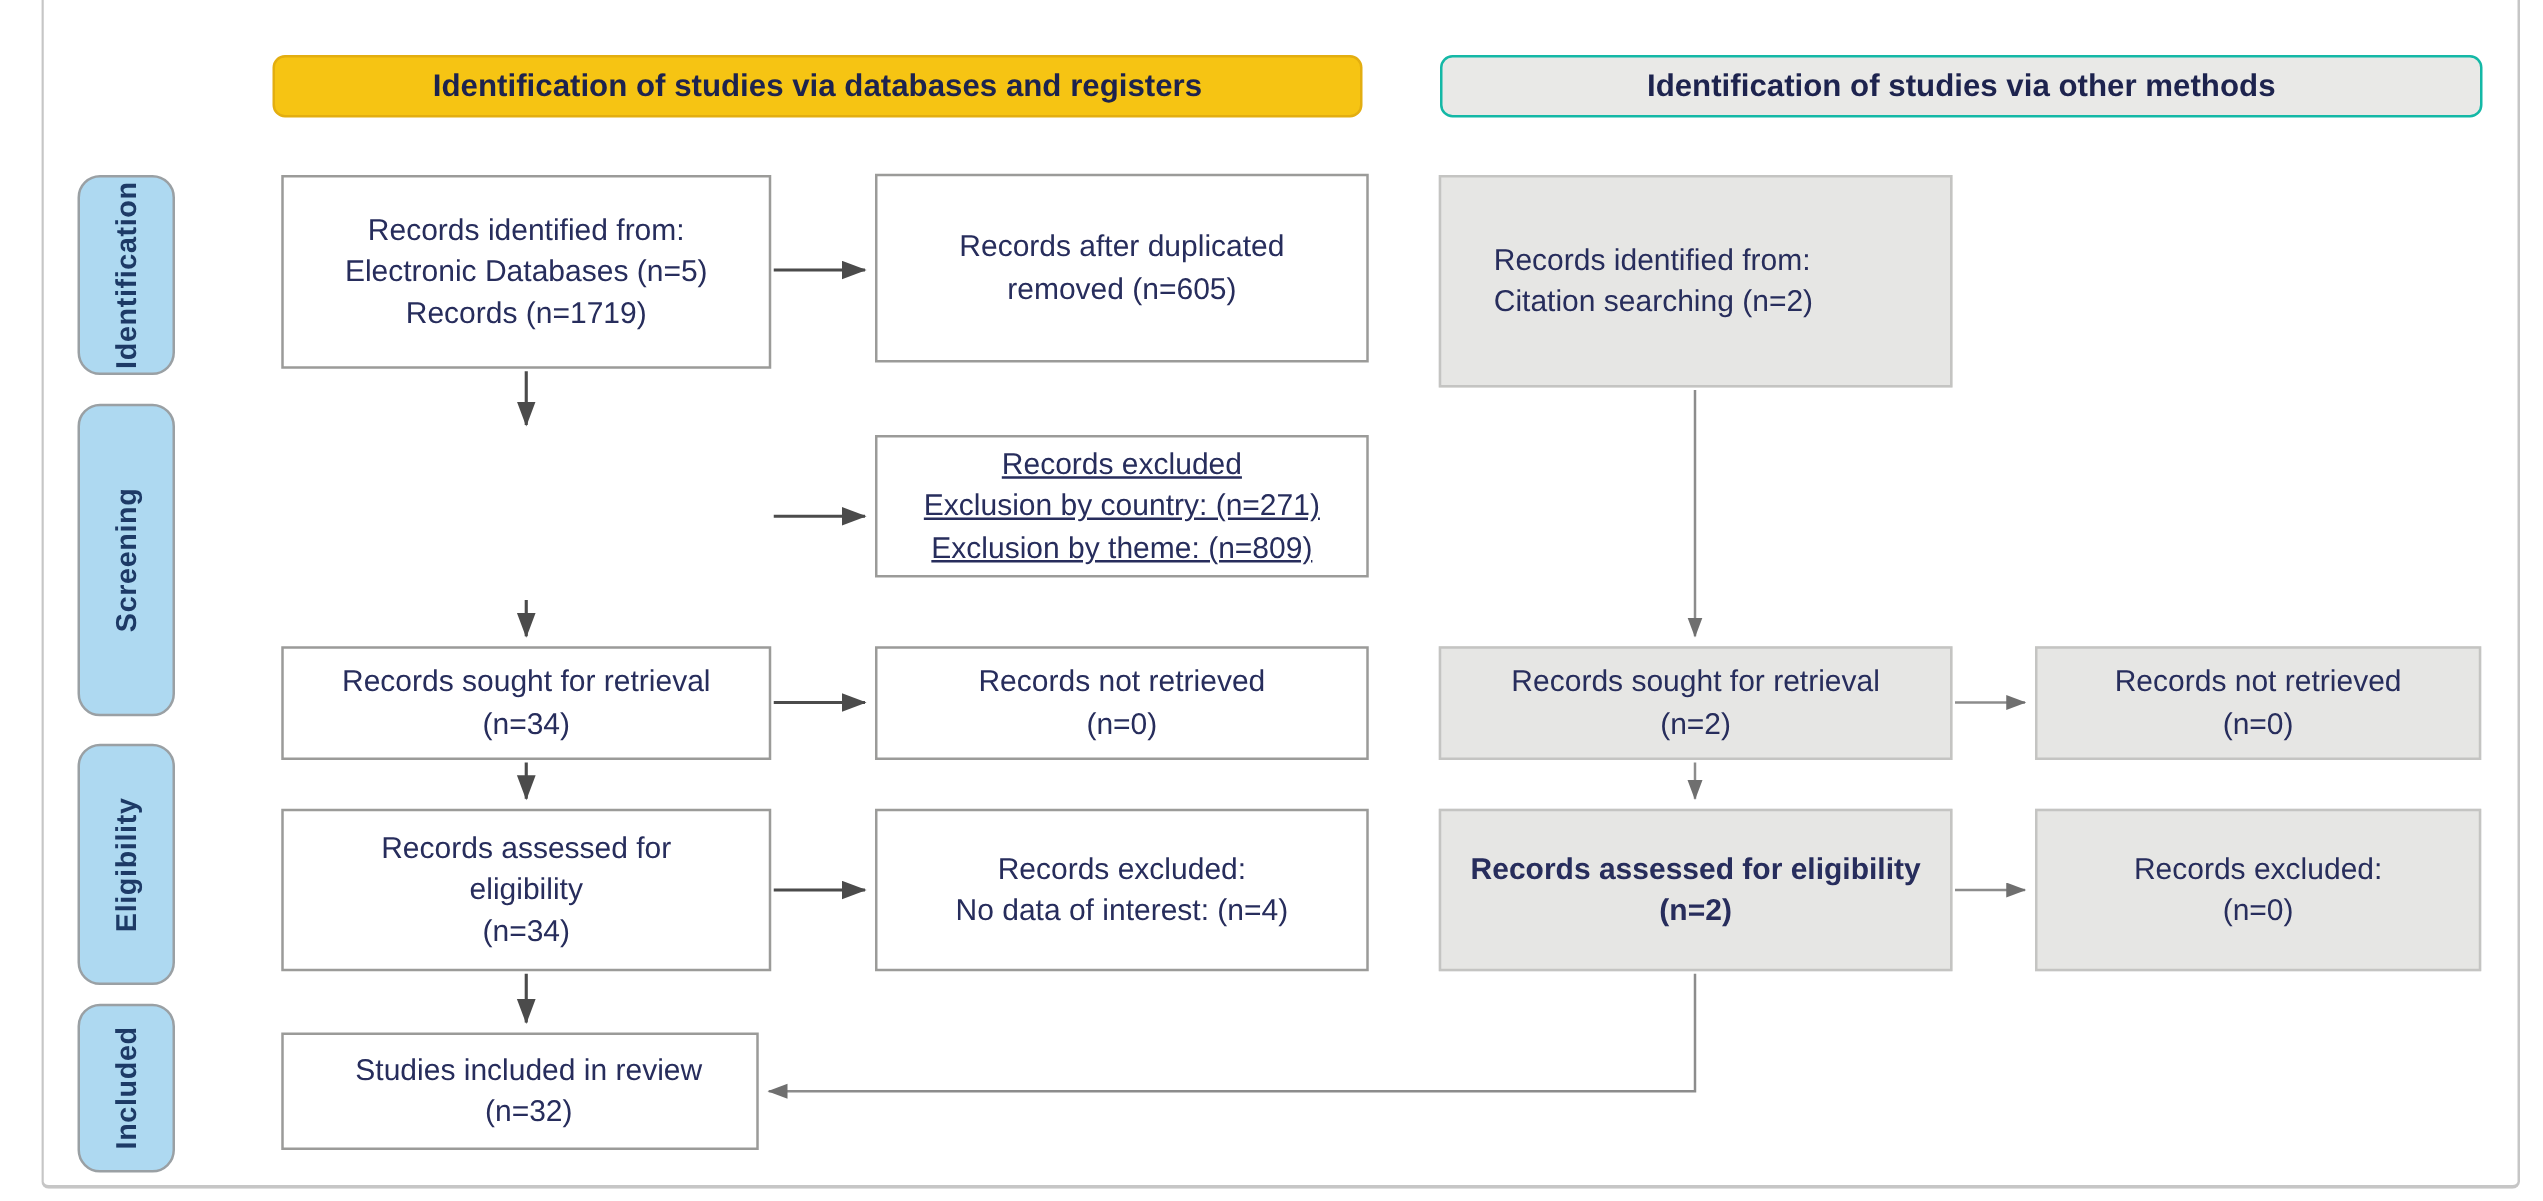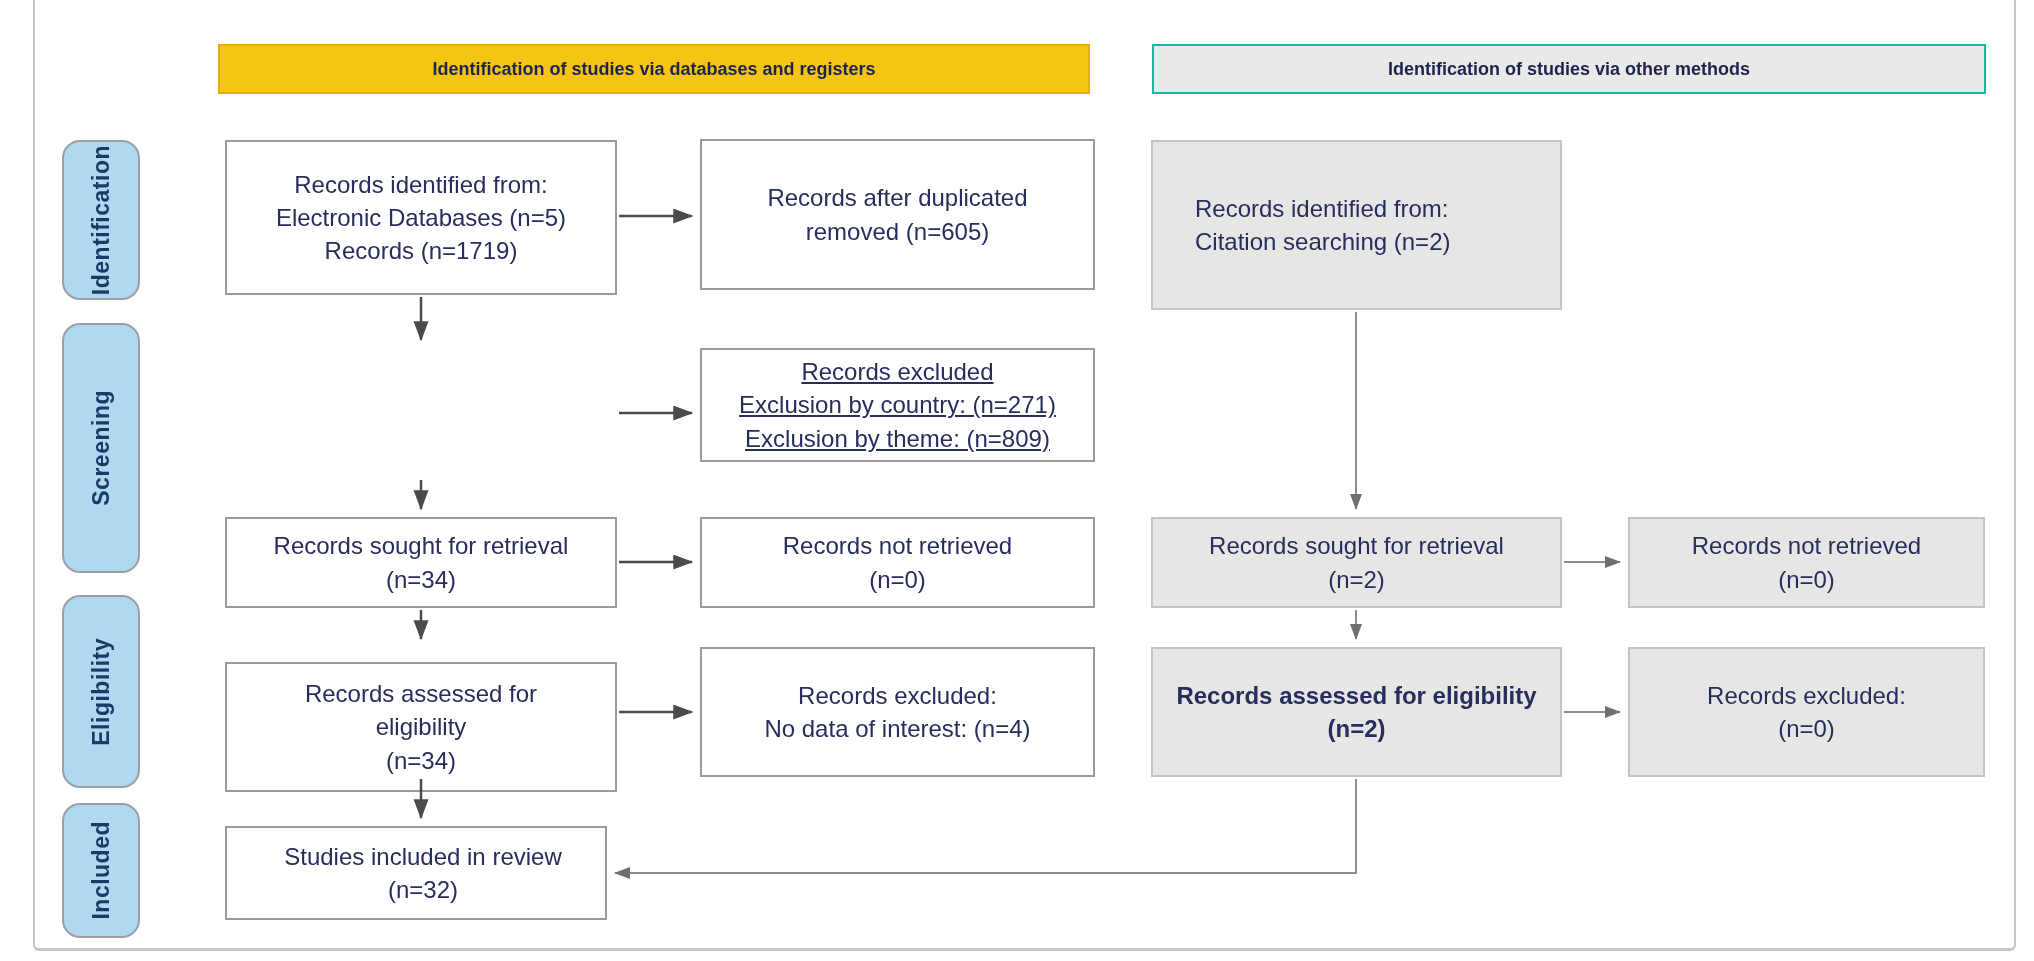--- a/index.html
+++ b/index.html
@@ -17,23 +17,23 @@
     width: 1979px; height: 948px;
     border-left: 2px solid #c6c6c6;
     border-right: 2px solid #c6c6c6;
     border-bottom: 3px solid #c6c6c6;
     border-top: none;
     border-radius: 0 0 6px 6px;
   }
   .header {
     position: absolute;
     top: 44px; height: 50px;
-    border-radius: 0;
+    border-radius: 10px;
     display: flex; align-items: center; justify-content: center;
-    font-weight: bold; font-size: 18px;
+    font-weight: bold; font-size: 25px;
     color: #1d234e;
     box-sizing: border-box;
   }
   .header-db   { left: 218px;  width: 872px; background: #f6c413; border: 2px solid #e3ae10; }
   .header-other{ left: 1152px; width: 834px; background: #e9e9e7; border: 2px solid #14b8a6; }
 
   .stage {
     position: absolute;
     left: 62px; width: 78px;
     background: #aed9f1;
@@ -68,21 +68,21 @@
     padding: 4px 10px;
   }
   .box .txt { white-space: pre-line; }
   .box.gray { background: #e6e6e4; border-color: #c4c4c2; }
   .box.left-align { justify-content: flex-start; text-align: left; padding-left: 42px; }
 
   
   .b-a  { left: 225px; top: 140px; width: 392px; height: 155px; }
   .b-b  { left: 225px; top: 348px; width: 392px; height: 130px; }
   .b-c  { left: 225px; top: 517px; width: 392px; height: 91px;  }
-  .b-d  { left: 225px; top: 647px; width: 392px; height: 130px; margin-top: 15px; }
+  .b-d  { left: 225px; top: 647px; width: 392px; height: 130px; }
   .b-e  { left: 225px; top: 826px; width: 382px; height: 94px; padding-left: 24px;  }
   
   .b-f  { left: 700px; top: 139px; width: 395px; height: 151px; }
   .b-g  { left: 700px; top: 348px; width: 395px; height: 114px; text-decoration: underline; }
   .b-h2 { left: 700px; top: 517px; width: 395px; height: 91px;  }
   .b-i2 { left: 700px; top: 647px; width: 395px; height: 130px; }
   
   .b-j  { left: 1151px; top: 140px; width: 411px; height: 170px; }
   .b-k  { left: 1151px; top: 517px; width: 411px; height: 91px;  }
   .b-l  { left: 1151px; top: 647px; width: 411px; height: 130px; font-weight: bold; }

